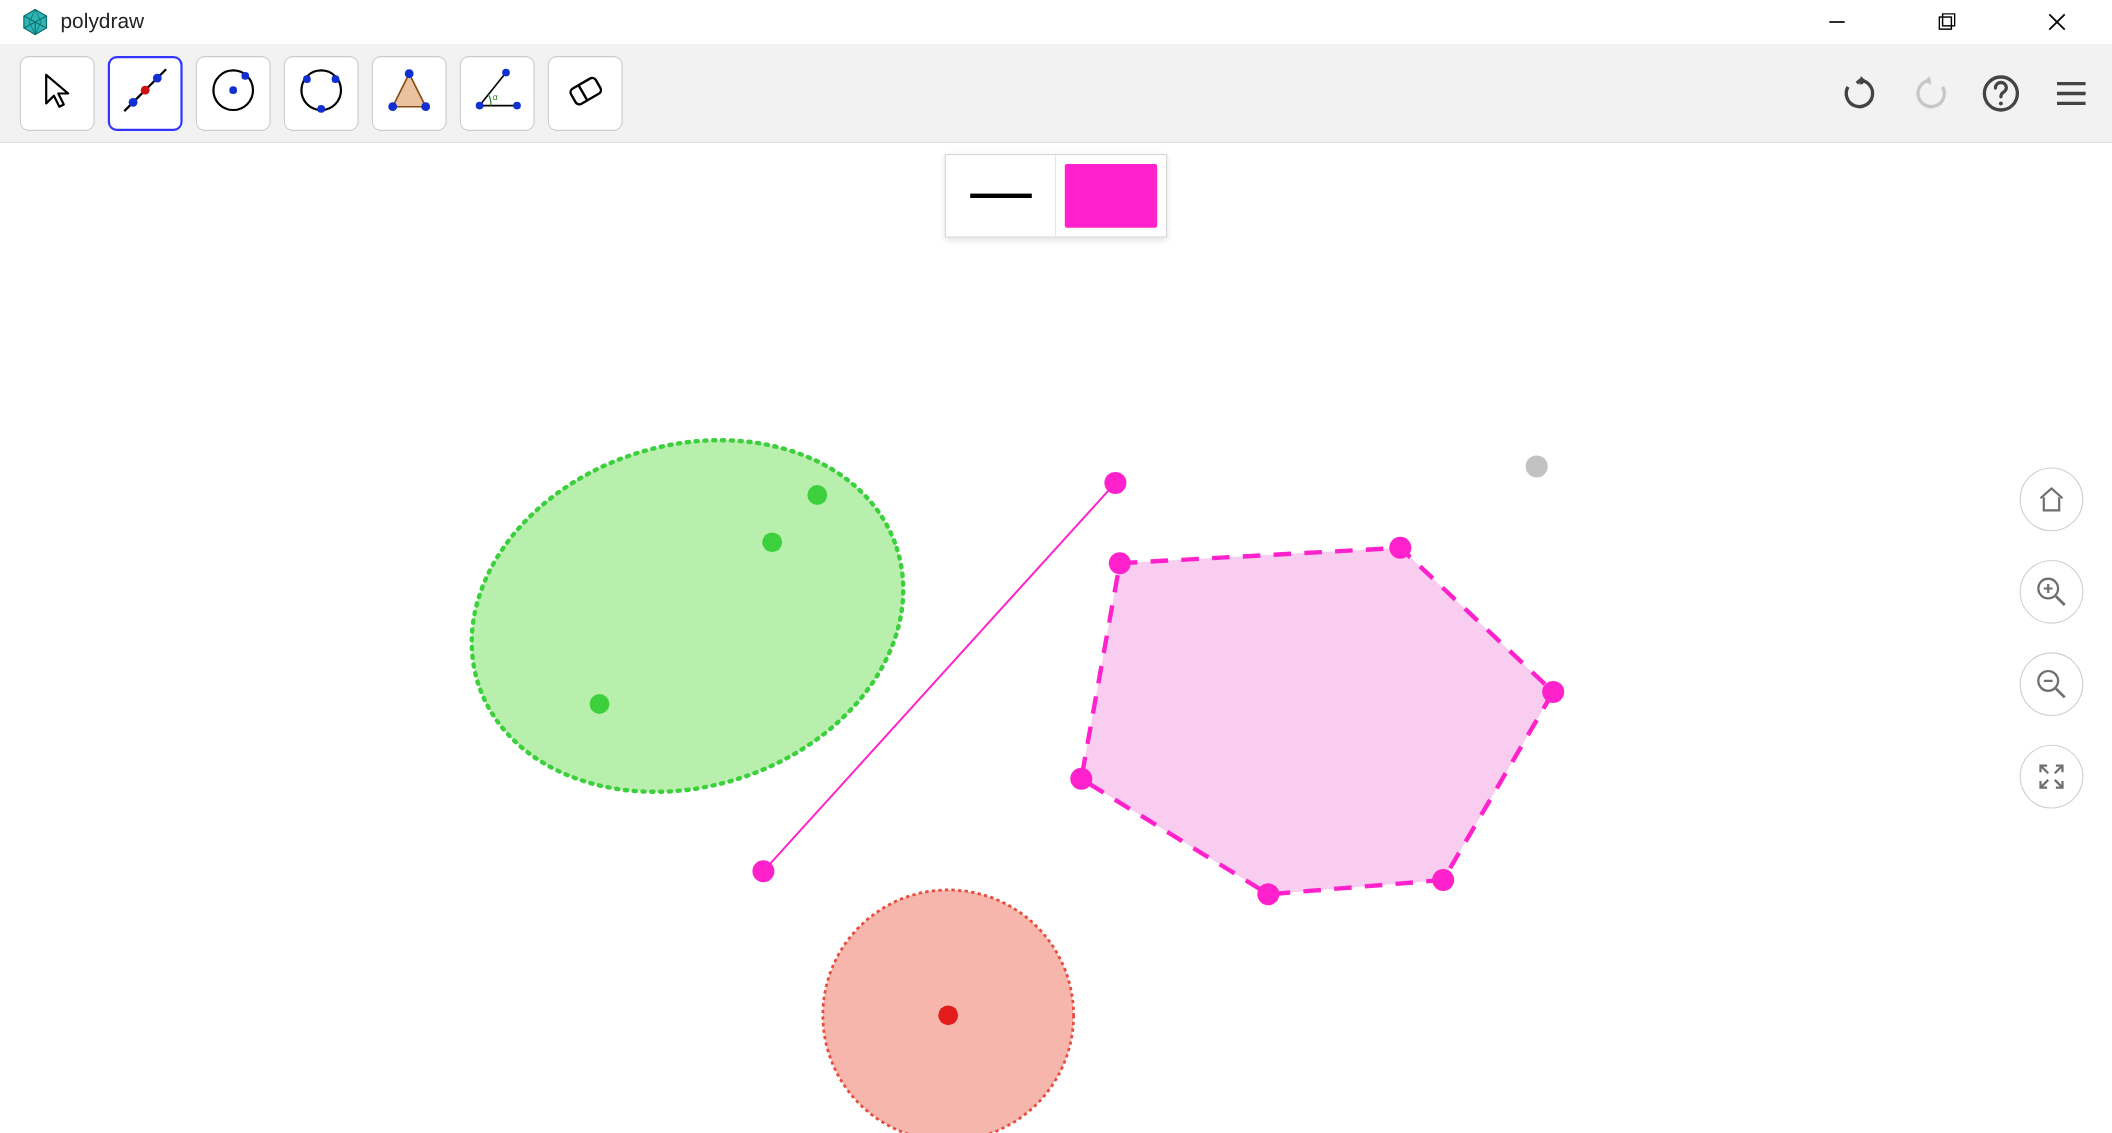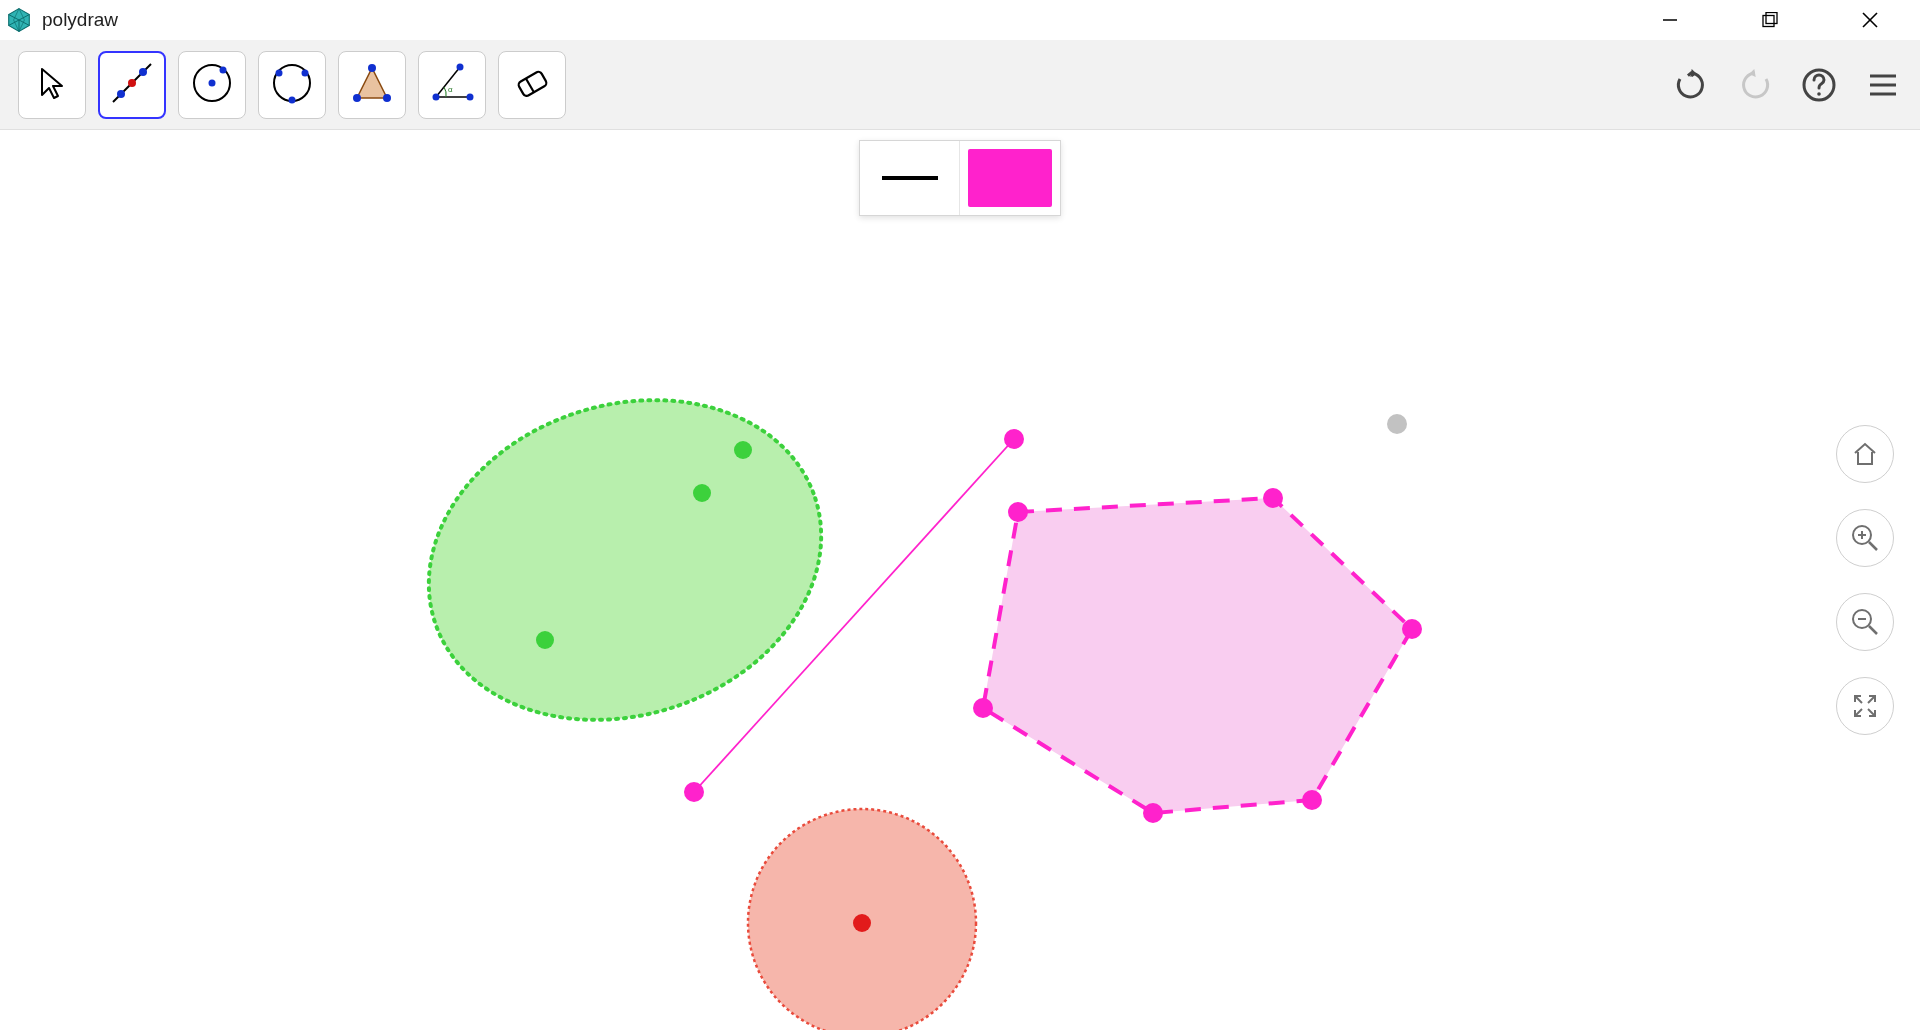--- a/index.html
+++ b/index.html
@@ -1,19 +1,19 @@
 <!DOCTYPE html>
 <html><head>
 <meta charset="utf-8">
 <style>
   * { box-sizing: border-box; }
   html, body { margin:0; padding:0; width:1920px; height:1030px; font-family: "Segoe UI", Arial, sans-serif; background:#fff; overflow:hidden; }
 
   
-  .titlebar { height:40px; display:flex; align-items:center; justify-content:space-between; padding:0 0 0 6px; background:#fff; }
+  .titlebar { height:40px; display:flex; align-items:center; justify-content:space-between; padding:0 0 0 19px; background:#fff; }
   .titlebar-left { display:flex; align-items:center; gap:10px; }
   .app-title { font-size:19px; color:#222; }
   .app-logo { width:26px; height:26px; display:flex; align-items:center; justify-content:center; }
   .win-controls { display:flex; height:100%; }
   .win-btn { width:100px; height:40px; display:flex; align-items:center; justify-content:center; color:#000; }
 
   
   .toolbar { height:90px; background:#f2f2f2; border-bottom:1px solid #e0e0e0; display:flex; align-items:center; justify-content:space-between; padding:0 18px; }
   .toolbar-left { display:flex; gap:12px; align-items:center; }
   .tool-btn { width:68px; height:68px; border:1px solid #ccc; border-radius:8px; background:#fff; display:flex; align-items:center; justify-content:center; }

